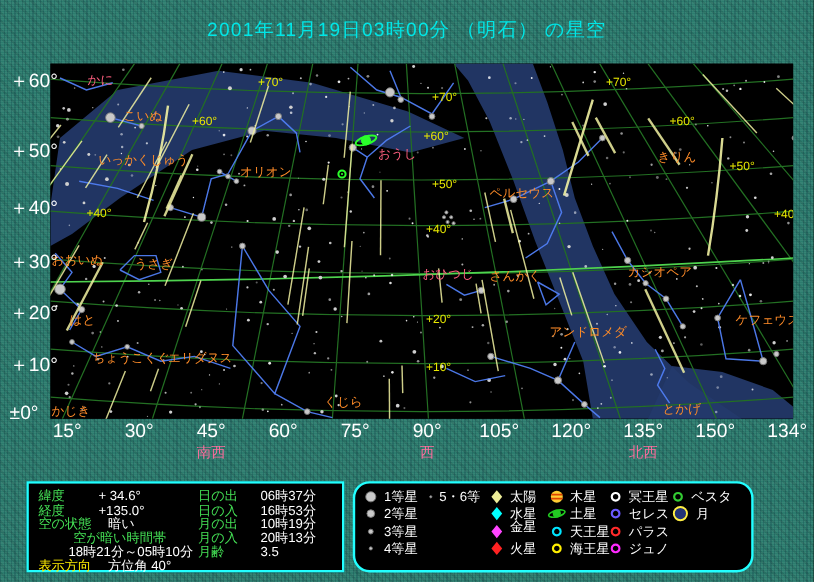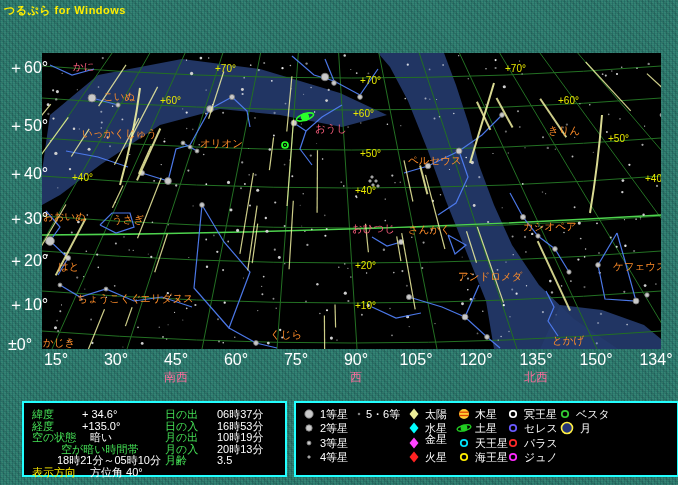--- a/index.html
+++ b/index.html
@@ -14,32 +14,32 @@
   }
   .banner{position:absolute;left:0;top:0;width:678px;height:53px;}
   .app-name{position:absolute;left:4px;top:3px;font-size:11px;font-weight:bold;color:#ffee00;letter-spacing:.5px;}
   .main-title{position:absolute;left:0;top:15px;width:678px;text-align:center;font-size:16px;color:#00e6e6;letter-spacing:1px;}
   .chart-wrap{position:absolute;left:42px;top:53px;width:619px;height:296px;background:#000;}
   .alt-label{position:absolute;color:#fff;font-size:16px;transform:translateY(-50%);white-space:nowrap;}
   .az-label{position:absolute;top:351px;color:#fff;font-size:16px;transform:translateX(-50%);white-space:nowrap;}
   .dir-label{position:absolute;top:369px;color:#ff6e9e;font-size:12px;transform:translateX(-50%);white-space:nowrap;}
   .panel{position:absolute;top:401px;height:76px;background:#000;border:2px solid #22ffff;box-sizing:border-box;}
   .panel-left{left:22px;width:265px;}
-  .panel-legend{left:294px;width:385px;}
+  .panel-legend{left:294px;width:334px;border-radius:14px;}
   .cell{position:absolute;font-size:11px;line-height:11px;white-space:nowrap;}
   .c-green{color:#44e055;} .c-white{color:#ffffff;} .c-yellow{color:#ffee00;}
   .legend-label{position:absolute;font-size:11px;color:#fff;white-space:nowrap;transform:translateY(-50%);}
   .legend-icon{position:absolute;transform:translate(-50%,-50%);line-height:0;}
   svg text{font-family:"Liberation Sans",sans-serif;}
 </style>
 </head>
 <body>
 
 <div class="banner">
-  <div class="app-name">つるぷら for Windows</div>
+  <div class="main-title">2001年11月19日03時00分 （明石） の星空</div>
 </div>
 
 <div class="chart-wrap">
   <svg id="sky" width="619" height="296" viewBox="0 0 619 296">
       <rect x="0" y="0" width="619" height="296" fill="#000"></rect>
       <polygon points="0,118 8,62 56,22 140,6 218,16 298,40 345,62 300,74 238,62 178,56 118,72 58,112 18,142 0,152" fill="#24396b" opacity="0.92"></polygon>
       <polygon points="336,0 402,0 414,32 427,72 437,112 452,152 470,192 497,232 532,266 576,296 452,296 444,248 424,198 404,148 386,98 366,48 348,14" fill="#24396b" opacity="0.92"></polygon>
       <polygon points="498,296 518,252 560,257 602,272 619,286 619,296" fill="#24396b" opacity="0.92"></polygon>
       <path d="M0,13 Q309,37 619,13" stroke="#237023" fill="none" stroke-width="1"></path>
       <path d="M0,45 Q309,69 619,45" stroke="#237023" fill="none" stroke-width="1"></path>

